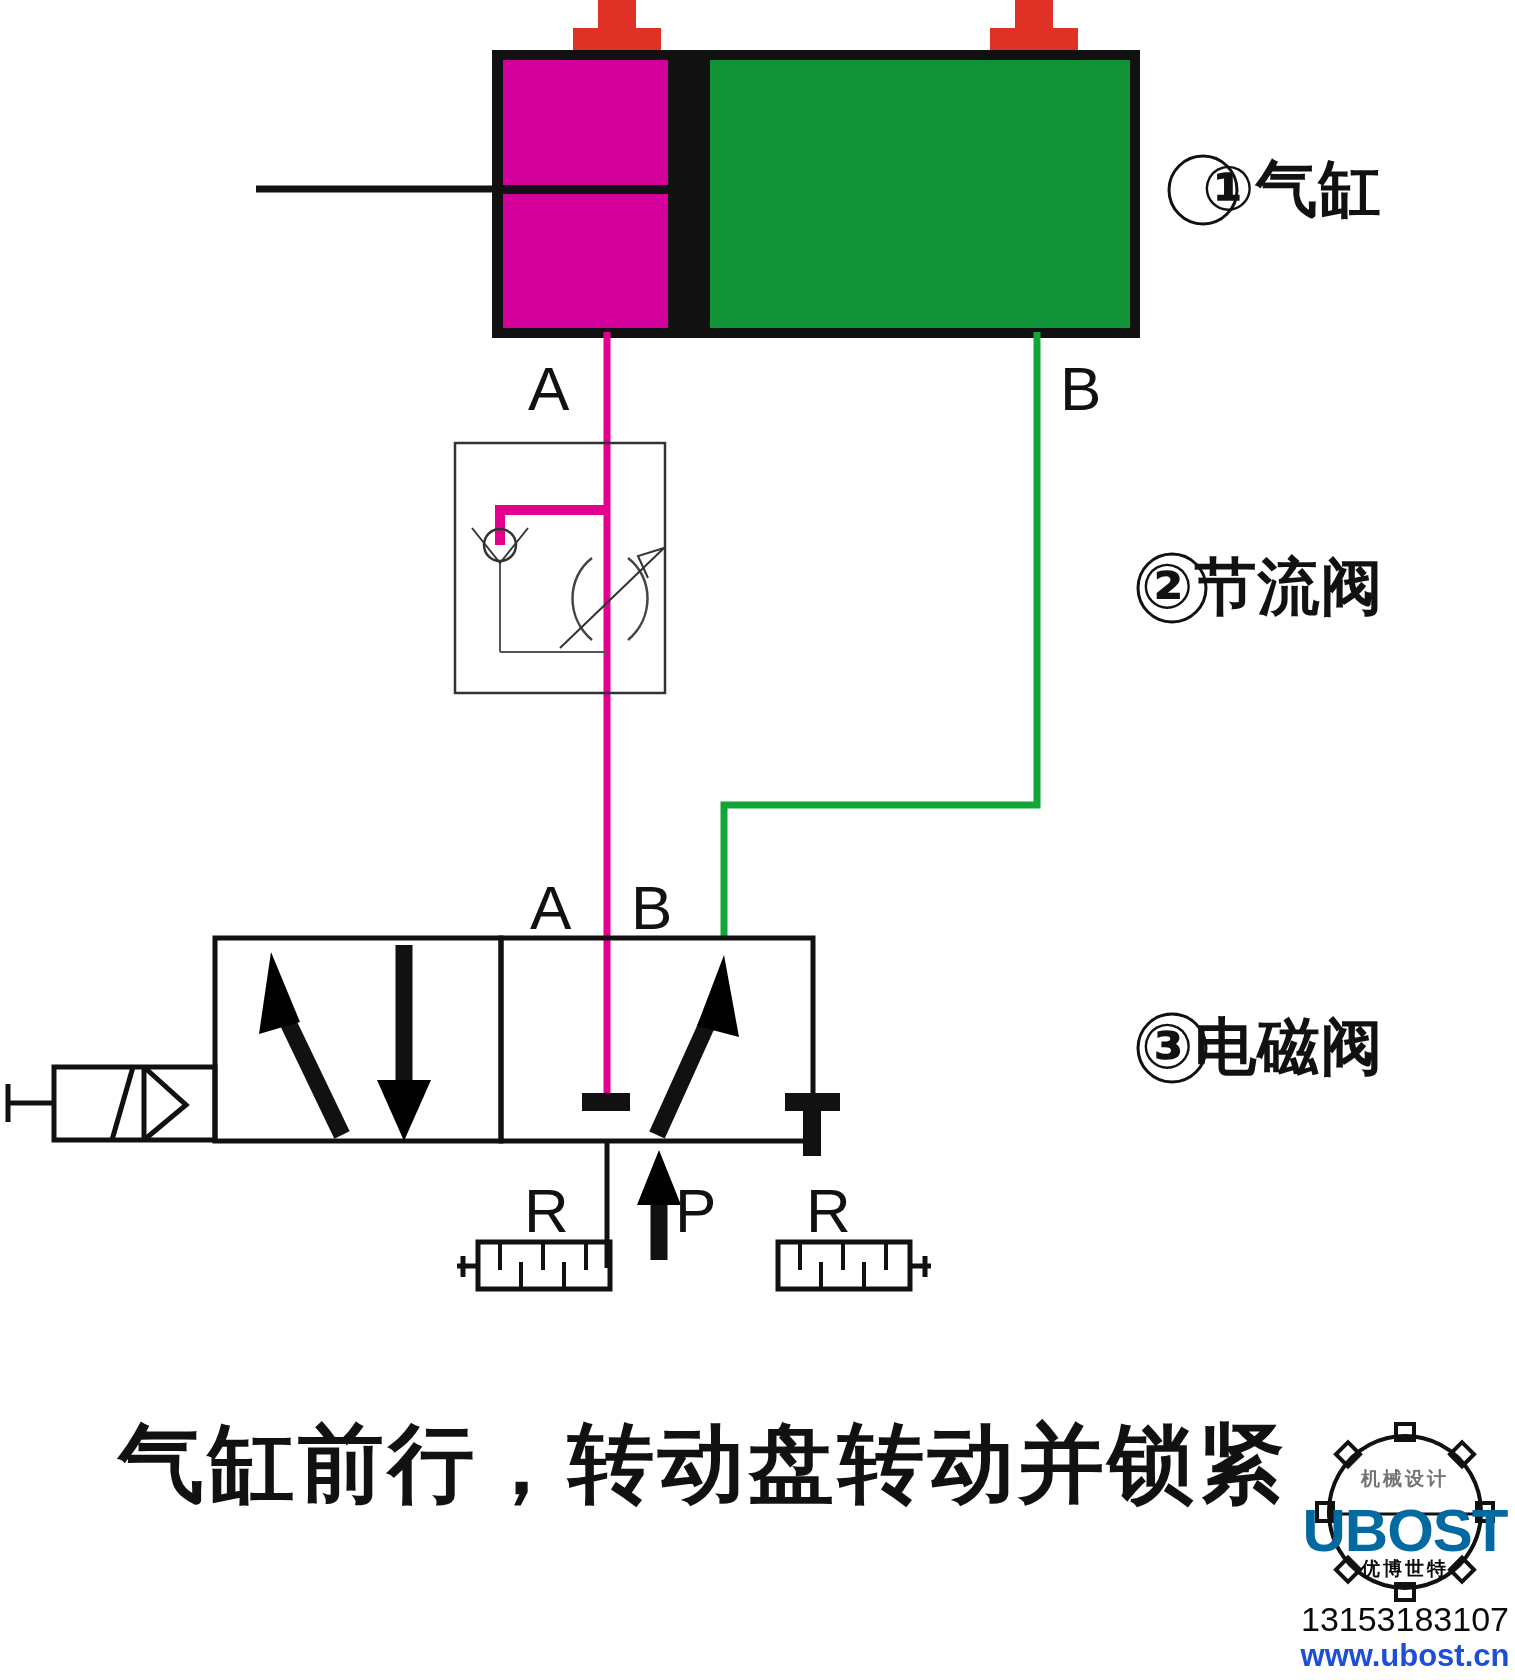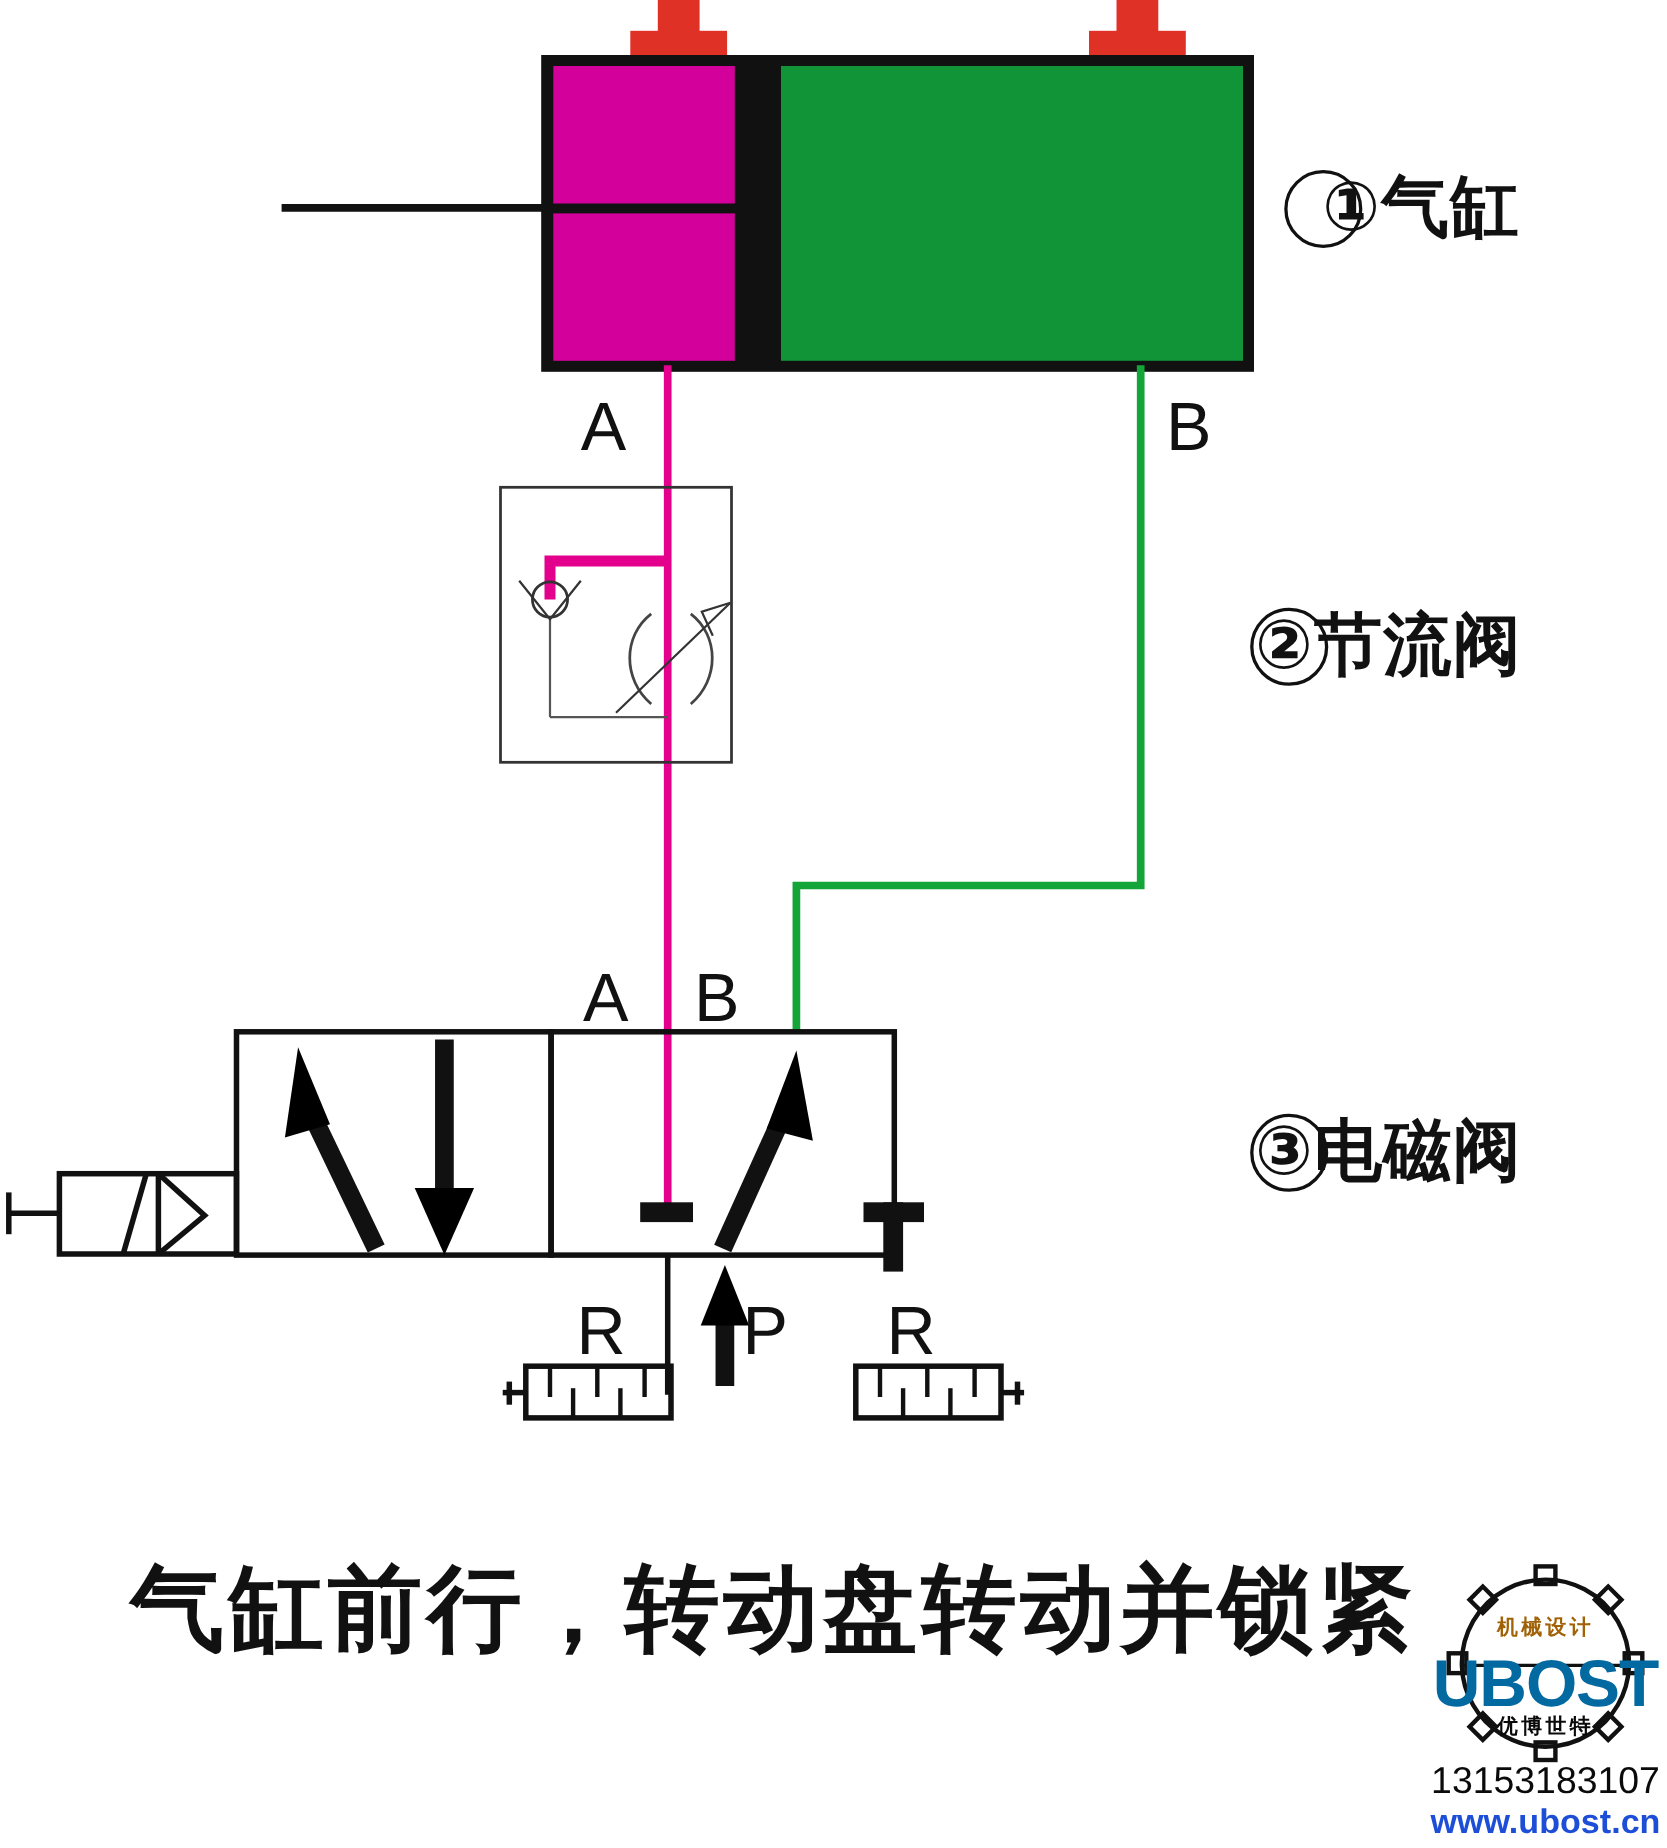--- a/index.html
+++ b/index.html
@@ -12,21 +12,21 @@
        color:#111;white-space:nowrap;line-height:1;}
 
   .port-letter{font-size:62px;font-weight:400;}
   .legend{font-size:62px;font-weight:700;letter-spacing:1px;}
   .caption{font-size:86px;font-weight:700;letter-spacing:4px;}
 
   .logo-box{position:absolute;left:1297px;top:1404px;width:216px;height:272px;}
   .logo-word{position:absolute;left:0;top:92px;width:216px;text-align:center;
              font-size:60px;font-weight:700;letter-spacing:-1px;color:#0369a1;}
   .logo-top{position:absolute;left:0;top:62px;width:216px;text-align:center;
-            font-size:19px;font-weight:700;letter-spacing:3px;color:#a16207;}
+            font-size:19px;font-weight:700;letter-spacing:3px;color:#737373;}
   .logo-bot{position:absolute;left:0;top:152px;width:216px;text-align:center;
             font-size:19px;font-weight:700;letter-spacing:3px;color:#0a0a0a;}
   .logo-phone{position:absolute;left:0;top:196px;width:216px;text-align:center;
               font-size:34px;font-weight:400;color:#0a0a0a;}
   .logo-url{position:absolute;left:0;top:234px;width:216px;text-align:center;
             font-size:31px;font-weight:700;color:#1d4ed8;}
 </style>
 </head>
 <body>
 

